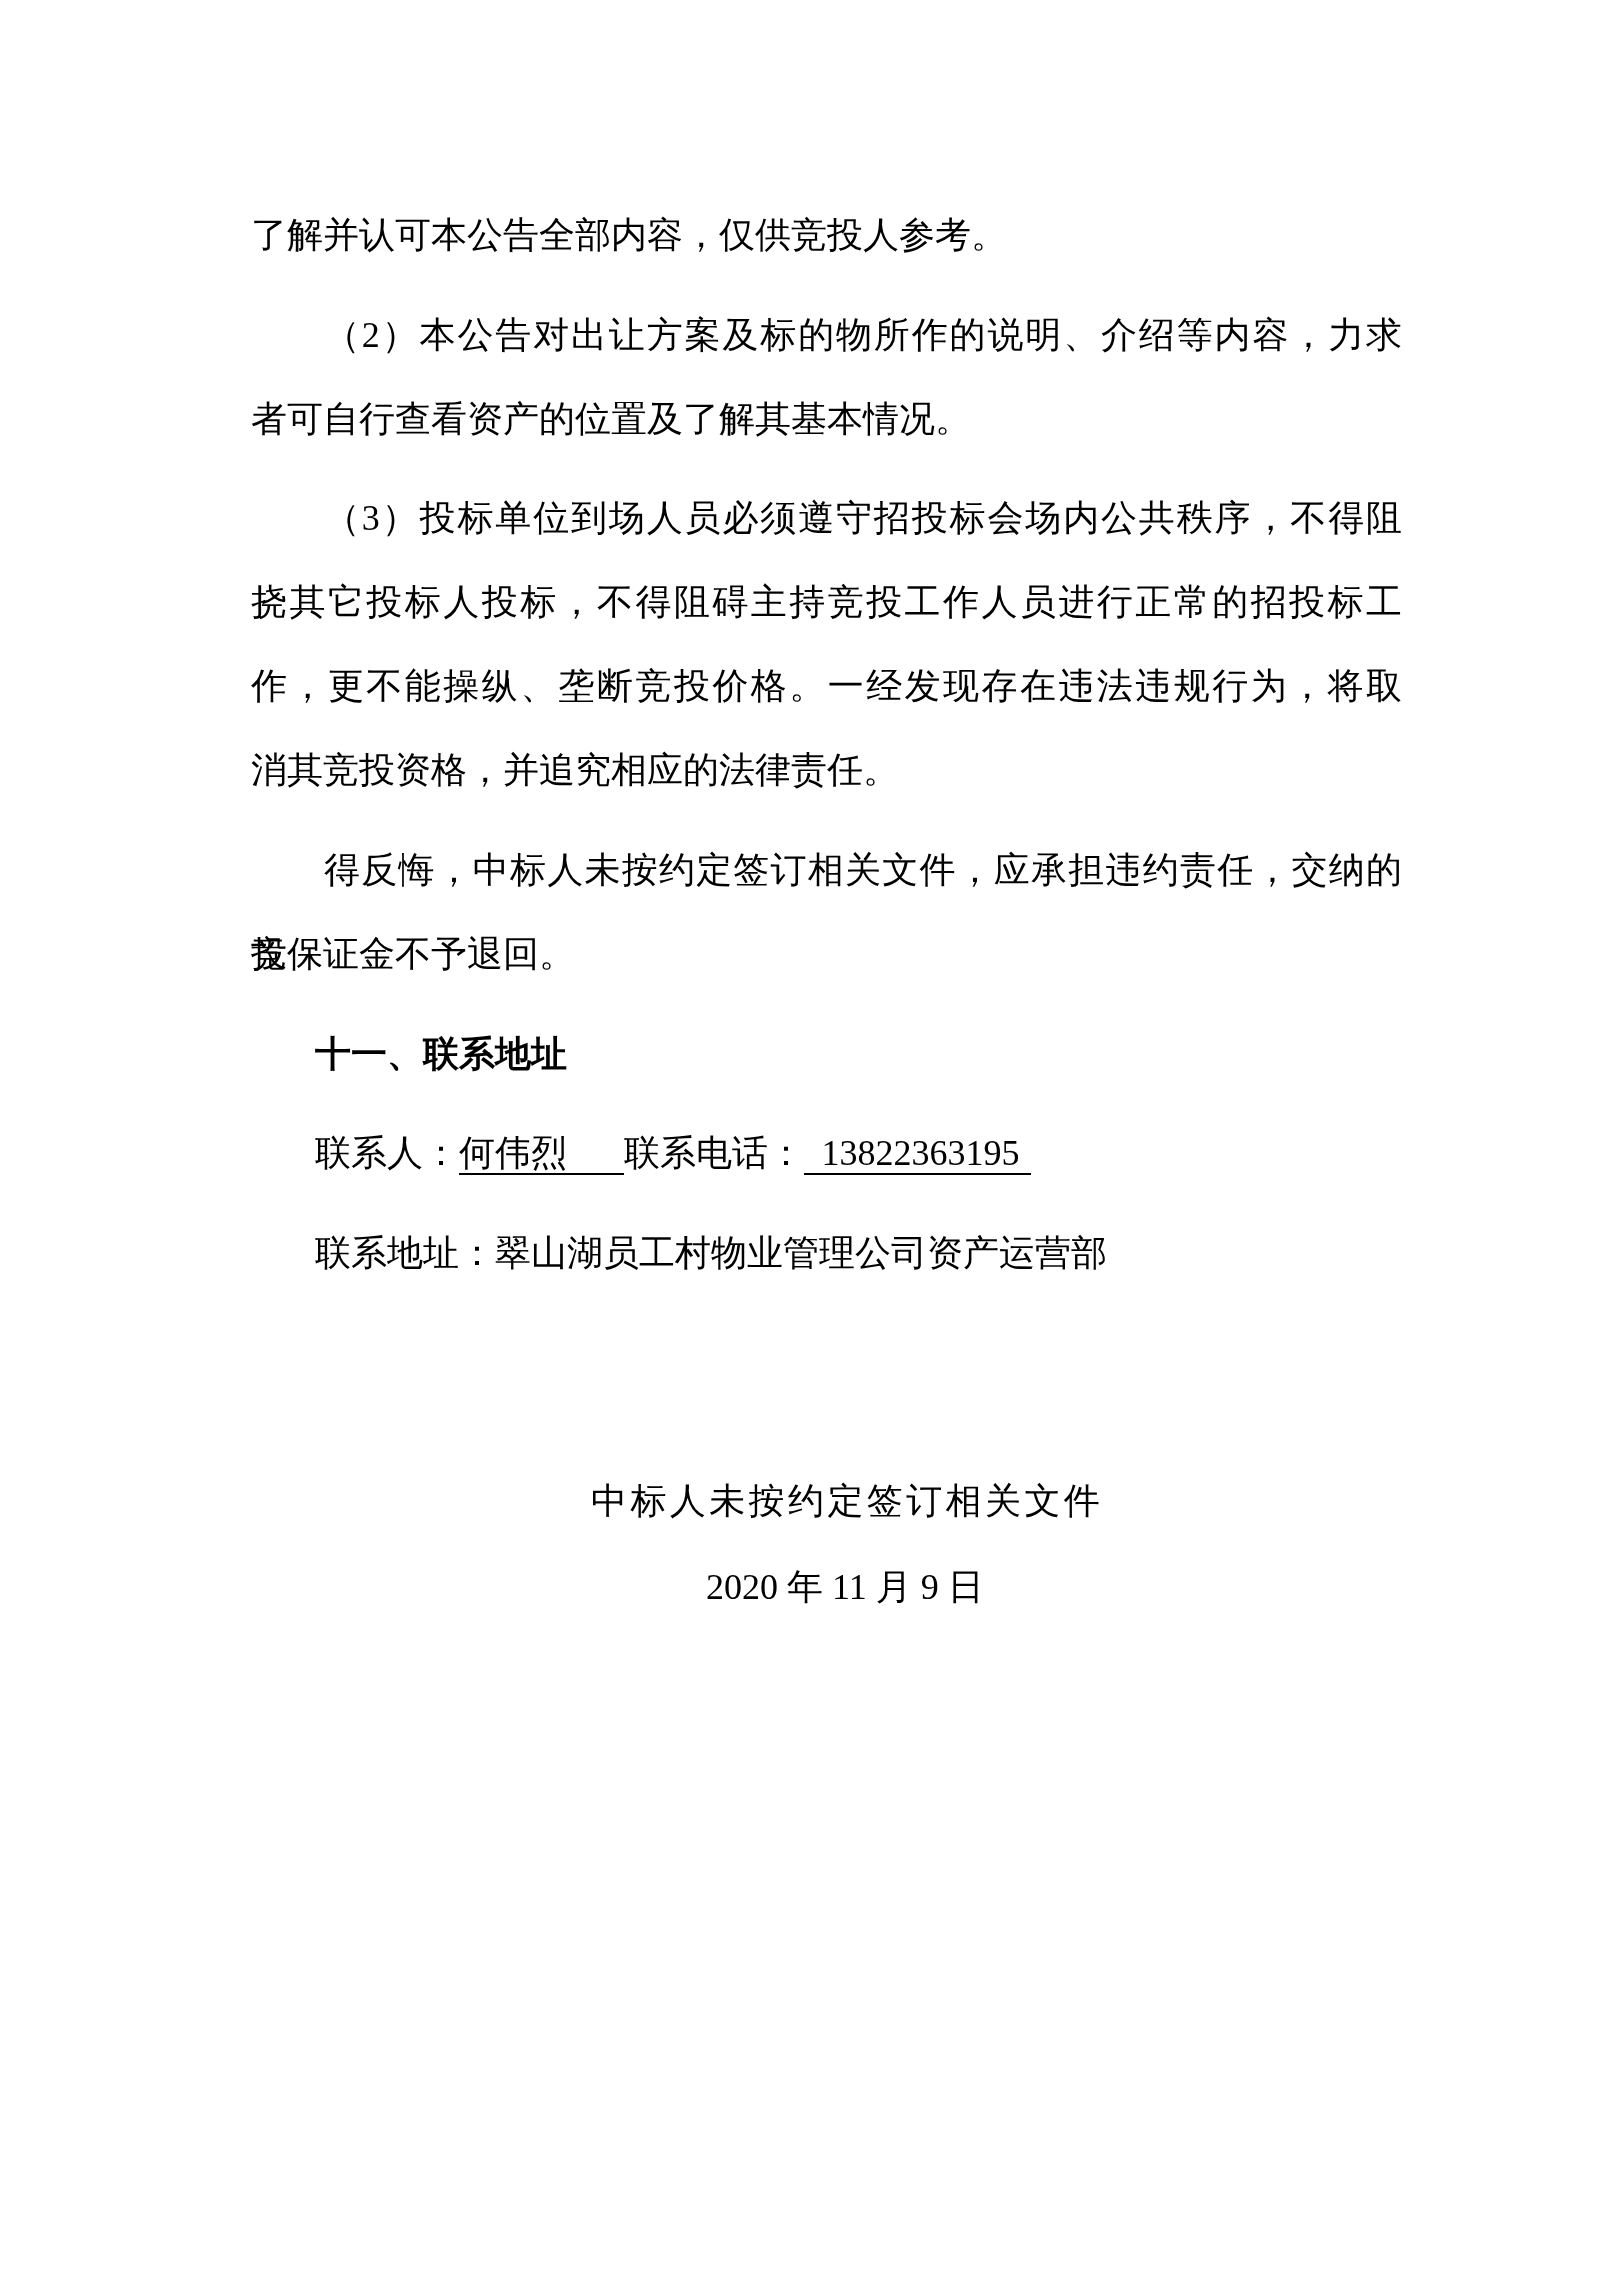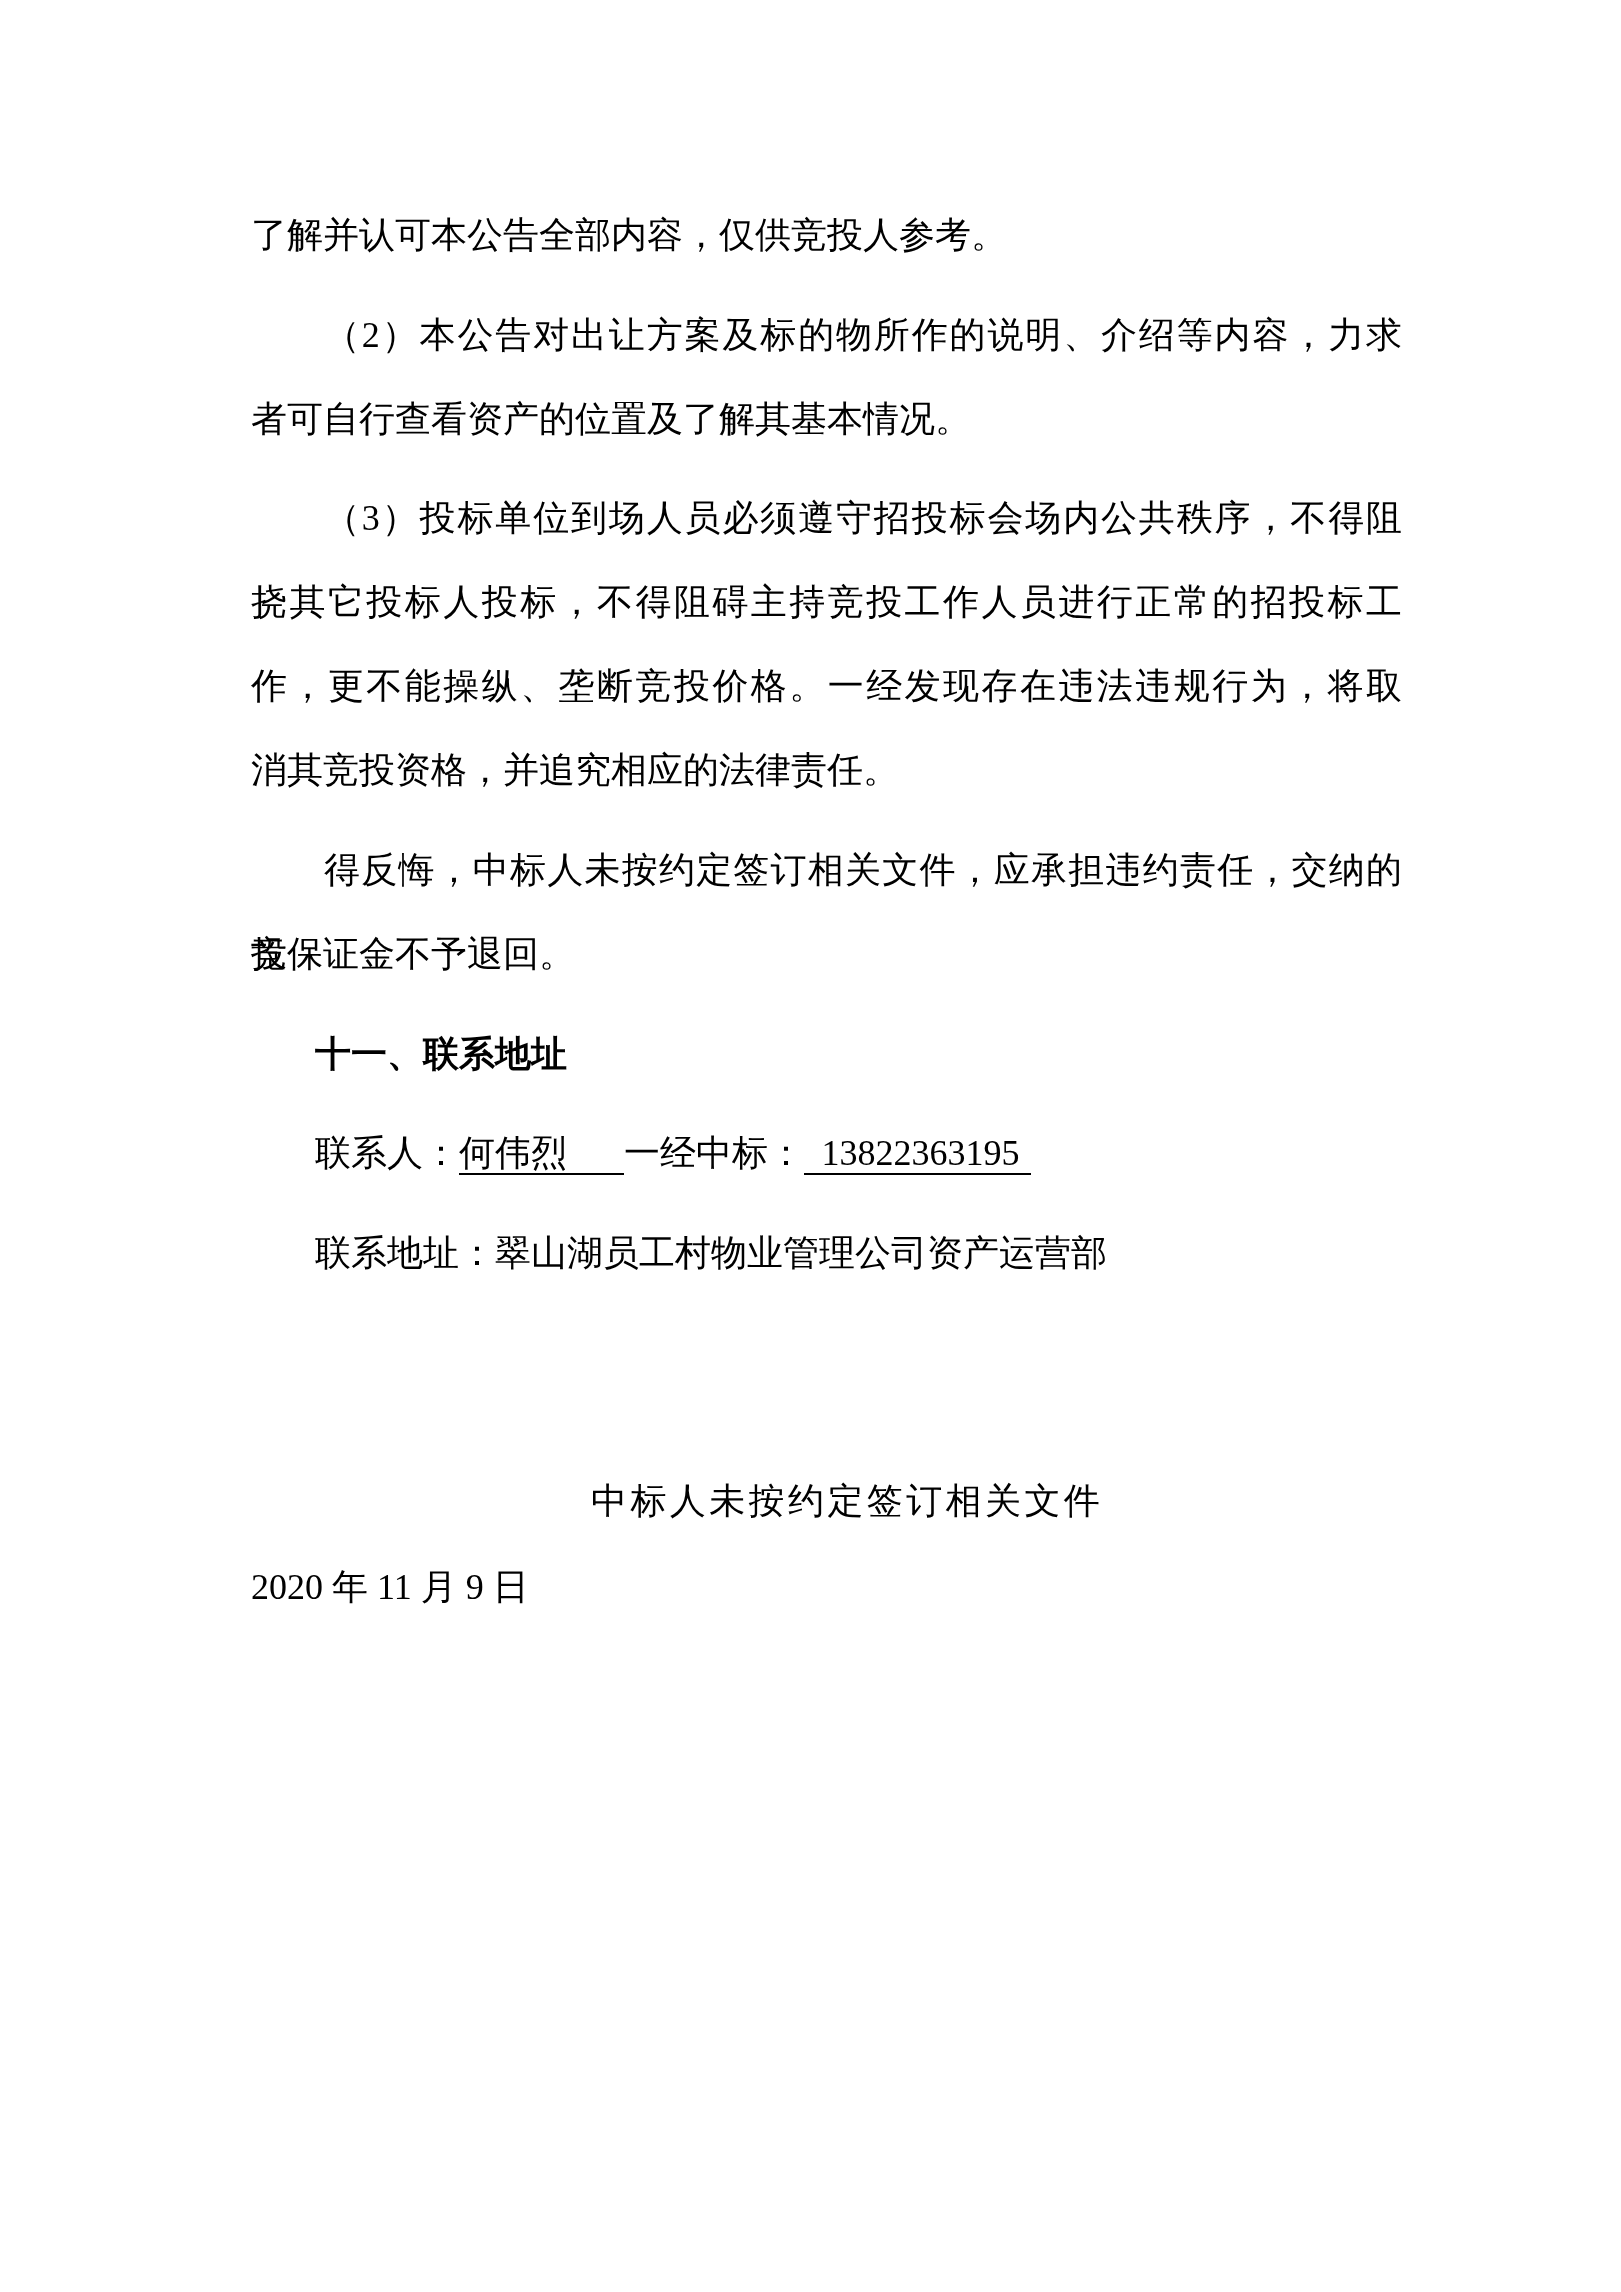--- a/index.html
+++ b/index.html
@@ -73,20 +73,21 @@
   .signoff-company {
     margin-top: 164px;
     margin-left: 340px;
     line-height: 84px;
     height: 84px;
     letter-spacing: 3.4px;
     white-space: nowrap;
   }
   .signoff-date {
     margin-top: 2px;
+    margin-left: 455px;
     line-height: 84px;
     height: 84px;
     white-space: nowrap;
   }
 </style>
 </head>
 <body>
 
 <div class="page">
   <div class="content">
@@ -106,21 +107,21 @@
           <div class="line">消其竞投资格，并追究相应的法律责任。</div>
         </div>
         <div class="para indent">
           <div class="line fill">得反悔，中标人未按约定签订相关文件，应承担违约责任，交纳的竞</div>
           <div class="line">投保证金不予退回。</div>
         </div>
       </div>
 
     <div class="heading">十一、联系地址</div>
 
-    <div class="contact-line"><span>联系人：</span><span class="ul name">何伟烈</span><span>一经中标：</span><span class="ul phone">13822363195</span></div>
+    <div class="contact-line"><span>联系人：</span><span class="ul name">何伟烈</span><span>联系电话：</span><span class="ul phone">13822363195</span></div>
 
     <div class="contact-line">联系地址：翠山湖员工村物业管理公司资产运营部</div>
 
     <div class="signoff-company">中标人未按约定签订相关文件</div>
 
     <div class="signoff-date">2020 年 11 月 9 日</div>
 
   </div>
 </div>
 

